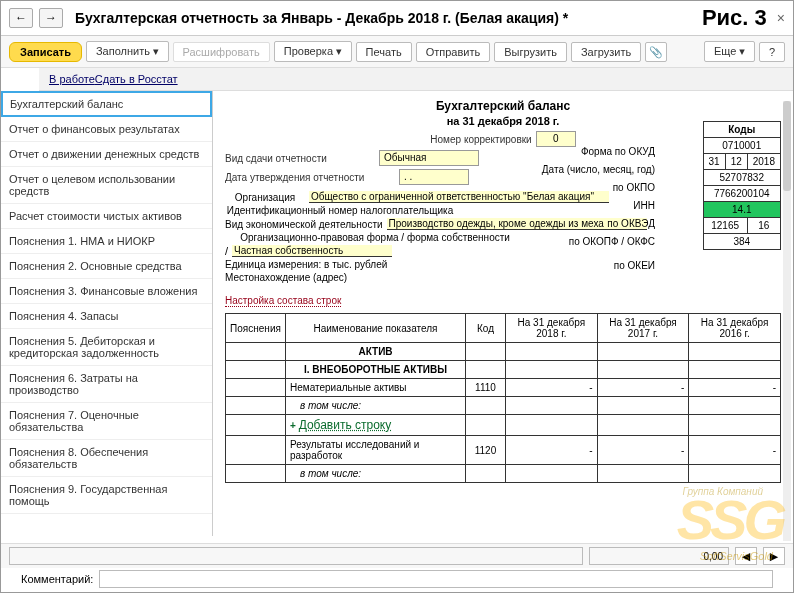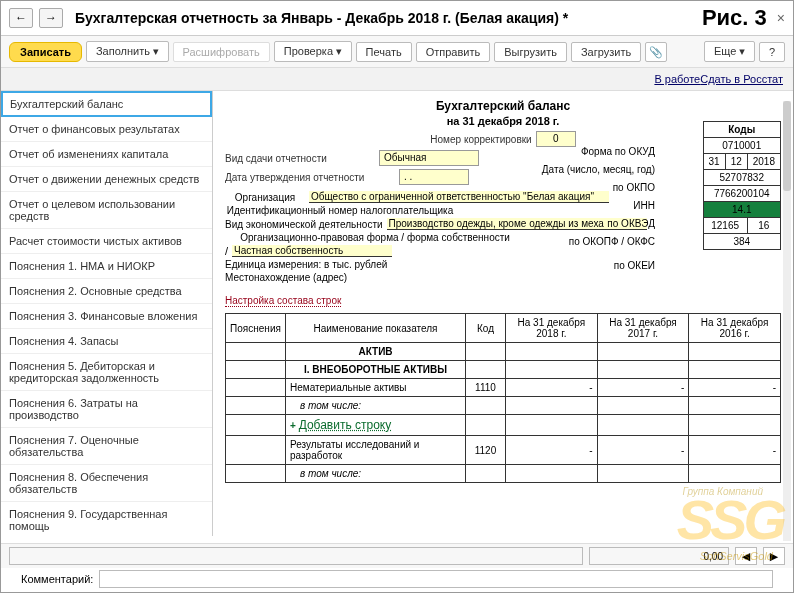--- a/index.html
+++ b/index.html
@@ -8,21 +8,21 @@
 .nav-btn { width: 24px; height: 20px; border: 1px solid #aaa; background: #f5f5f5; text-align: center; cursor: pointer; border-radius: 2px; font-size: 12px; }
 .title { flex: 1; font-size: 14px; font-weight: bold; margin-left: 6px; }
 .fig-label { font-size: 22px; font-weight: 900; margin-right: 4px; }
 .close-x { font-size: 14px; color: #666; cursor: pointer; }
 .toolbar { display: flex; align-items: center; padding: 5px 8px; gap: 4px; background: #f7f7f7; border-bottom: 1px solid #ddd; }
 .btn-save { background: #ffdb4d; border: 1px solid #e6b800; padding: 3px 10px; font-weight: bold; cursor: pointer; border-radius: 6px; font-size: 11px; }
 .btn { background: #fff; border: 1px solid #bbb; padding: 3px 9px; cursor: pointer; border-radius: 2px; font-size: 11px; color: #333; }
 .btn.disabled { color: #aaa; border-color: #ddd; }
 .toolbar-spacer { flex: 1; }
 .attach-icon { width: 22px; height: 20px; border: 1px solid #bbb; background: #fff; border-radius: 2px; text-align: center; line-height: 18px; cursor: pointer; }
-.subheader { display: flex; justify-content: flex-end; padding: 5px 10px; background: #f2f2f2; border-bottom: 1px solid #ddd; }
+.subheader { display: flex; justify-content: flex-start; padding: 5px 10px; background: #f2f2f2; border-bottom: 1px solid #ddd; margin-left: 38px; }
 .subheader a { color: #006; text-decoration: underline; font-size: 11px; }
 .main-area { display: flex; height: 445px; }
 .sidebar { width: 212px; border-right: 1px solid #ccc; overflow-y: auto; }
 .sidebar-item { padding: 6px 8px; border-bottom: 1px solid #eee; cursor: pointer; color: #333; }
 .sidebar-item.active { background: #fff; border: 2px solid #3da8e6; padding: 5px 7px; font-weight: normal; }
 .content { flex: 1; overflow: auto; padding: 8px 12px; position: relative; }
 .form-title { text-align: center; font-weight: bold; font-size: 12px; margin-bottom: 2px; }
 .form-subtitle { text-align: center; font-weight: bold; font-size: 11px; margin-bottom: 4px; }
 .row { display: flex; align-items: center; margin: 3px 0; gap: 4px; }
 .label { font-size: 10px; color: #333; white-space: nowrap; }
@@ -87,21 +87,20 @@
 
 <div class="subheader">
   <a href="#">В работе</a>
   <a href="#">Сдать в Росстат</a>
 </div>
 
 <div class="main-area">
   <div class="sidebar">
     <div class="sidebar-item active">Бухгалтерский баланс</div>
     <div class="sidebar-item">Отчет о финансовых результатах</div>
-    <div class="sidebar-item">Отчет об изменениях капитала</div>
     <div class="sidebar-item">Отчет о движении денежных средств</div>
     <div class="sidebar-item">Отчет о целевом использовании средств</div>
     <div class="sidebar-item">Расчет стоимости чистых активов</div>
     <div class="sidebar-item">Пояснения 1. НМА и НИОКР</div>
     <div class="sidebar-item">Пояснения 2. Основные средства</div>
     <div class="sidebar-item">Пояснения 3. Финансовые вложения</div>
     <div class="sidebar-item">Пояснения 4. Запасы</div>
     <div class="sidebar-item">Пояснения 5. Дебиторская и кредиторская задолженность</div>
     <div class="sidebar-item">Пояснения 6. Затраты на производство</div>
     <div class="sidebar-item">Пояснения 7. Оценочные обязательства</div>
@@ -141,21 +140,21 @@
             <td>12</td>
             <td>2018</td>
           </tr>
       <tr>
             <td colspan="3">52707832</td>
           </tr>
       <tr>
             <td colspan="3">7766200104</td>
           </tr>
       <tr>
-            <td colspan="3" style="background:#15803d">14.1</td>
+            <td colspan="3" style="background:#22c55e">14.1</td>
           </tr>
       <tr>
             <td colspan="2">12165</td>
             <td>16</td>
           </tr>
       <tr>
             <td colspan="3">384</td>
           </tr>
     </tbody>
       </table>

